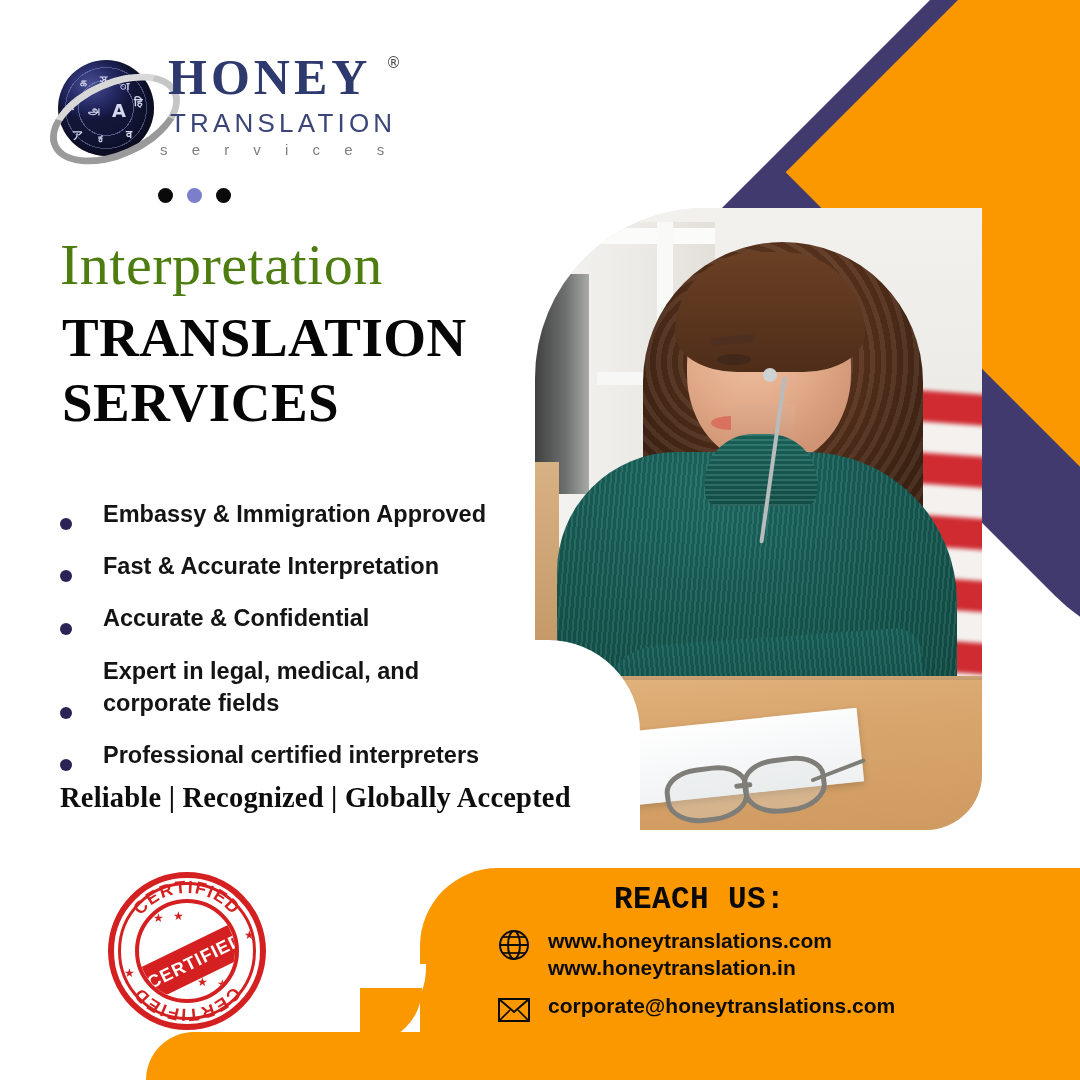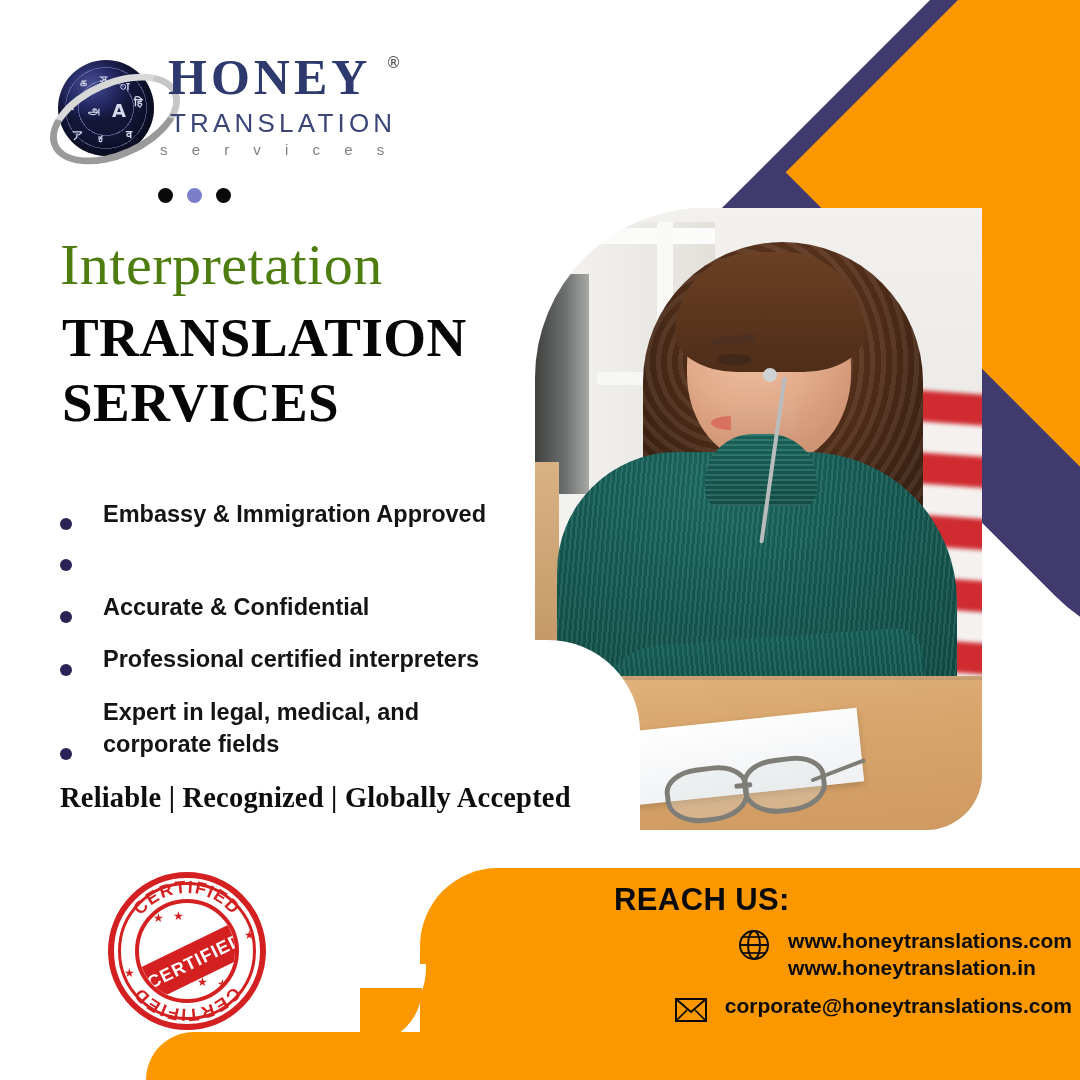--- a/index.html
+++ b/index.html
@@ -191,25 +191,25 @@
     background:#fb9800;border-radius:78px 0 0 0;
   }
   .reach-concave{
     position:absolute;left:360px;top:988px;width:62px;height:56px;
     background:#fb9800;border-radius:0 0 62px 0;
   }
   .reach-cut{
     position:absolute;left:360px;top:964px;width:66px;height:70px;
     background:#ffffff;border-radius:0 0 66px 0;
   }
-  .reach-title{position:absolute;left:614px;top:882px;font-family:Liberation Sans, sans-serif;
+  .reach-title{position:absolute;left:614px;top:882px;font-family:Liberation Mono, monospace;
     font-weight:700;font-size:31px;color:#0a0a0a;letter-spacing:.4px;}
 
   .reach-rows{position:absolute;left:492px;top:928px;width:580px;}
-  .reach-row{display:flex;align-items:flex-start;margin-bottom:11px;justify-content:flex-end;}
+  .reach-row{display:flex;align-items:flex-start;margin-bottom:11px;}
   .reach-ico{flex:0 0 auto;width:44px;height:34px;display:flex;align-items:center;
     justify-content:center;margin-right:12px;}
   .reach-txt{font-size:21px;font-weight:700;color:#0b0b0b;line-height:1.28;
     font-family:"Liberation Sans",sans-serif;}
   .reach-txt.phone{font-size:22px;letter-spacing:.3px;}
 </style>
 </head>
 <body>
 
 <div id="poster">
@@ -310,32 +310,33 @@
     <div>SERVICES</div>
   </div>
 
   <div class="bullets">
     <div class="bullet">
       <span class="bdot"></span>
       <span class="btext">Embassy &amp; Immigration Approved</span>
     </div>
     <div class="bullet">
       <span class="bdot"></span>
+      <span class="btext">Fast &amp; Accurate Interpretation</span>
     </div>
     <div class="bullet">
       <span class="bdot"></span>
       <span class="btext">Accurate &amp; Confidential</span>
     </div>
     <div class="bullet">
       <span class="bdot"></span>
-      <span class="btext">Professional certified interpreters</span>
+      <span class="btext" style="max-width:340px">Expert in legal, medical, and corporate fields</span>
     </div>
     <div class="bullet">
       <span class="bdot"></span>
-      <span class="btext" style="max-width:340px">Expert in legal, medical, and corporate fields</span>
+      <span class="btext">Professional certified interpreters</span>
     </div>
   </div>
 
   <div class="tagline">Reliable  |  Recognized  |  Globally Accepted</div>
 
   <div class="stamp">
     <div class="stamp-outer"></div>
     <div class="stamp-inner-ring"></div>
     <svg class="stamp-arc" viewBox="0 0 158 158">
       <defs>

